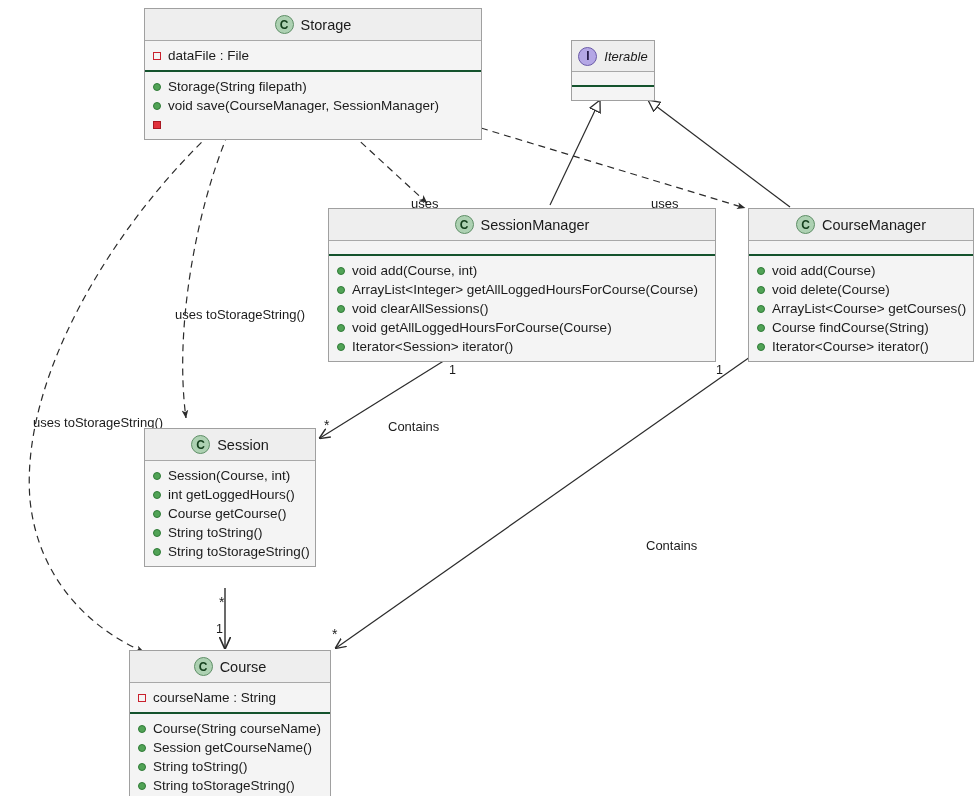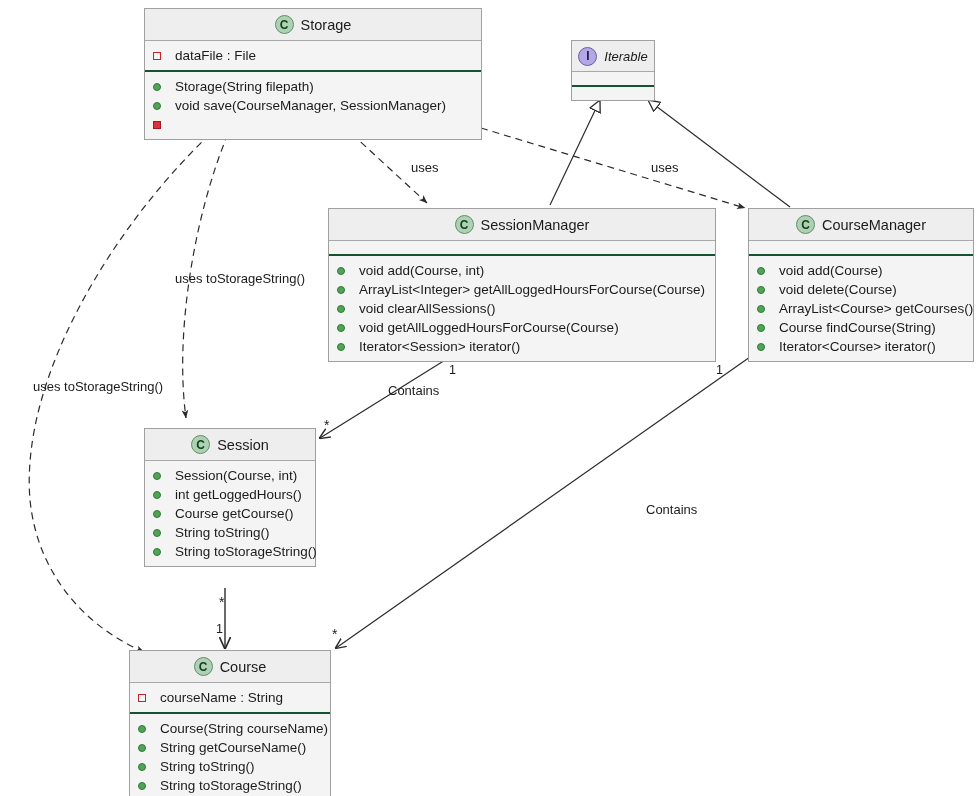--- a/index.html
+++ b/index.html
@@ -20,30 +20,30 @@
   .stereo{width:19px;height:19px;border-radius:50%;display:inline-flex;
           align-items:center;justify-content:center;font-size:12px;
           font-weight:bold;flex:0 0 auto;box-sizing:border-box;}
   .stereo.c{background:#add1b2;border:1px solid #5f8f67;color:#15401d;}
   .stereo.i{background:#b4a7e5;border:1px solid #6a5aa8;color:#1f1442;}
 
   .uml-compartment{padding:5px 0 5px 0;background:#f4f4f4;}
   .uml-compartment + .uml-compartment{border-top:2px solid #14532d;}
   .uml-compartment.empty{height:13px;padding:0;}
 
-  .member{display:flex;align-items:center;gap:14px;padding:0 8px;
+  .member{display:flex;align-items:center;gap:7px;padding:0 8px;
           height:19px;font-size:13.5px;color:#1b1b1b;white-space:nowrap;}
 
   .vis{flex:0 0 auto;width:8px;height:8px;box-sizing:border-box;}
   .vis.pub{border-radius:50%;background:#51a356;border:1px solid #2f7a37;}
   .vis.priv-field{background:transparent;border:1.5px solid #c9212d;}
   .vis.priv{background:#e0323c;border:1px solid #a81822;}
 
   .edge-label{position:absolute;font-size:13px;color:#1b1b1b;
-              white-space:nowrap;background:transparent;}
+              white-space:nowrap;background:transparent;margin-top:36px;}
   .mult-label{position:absolute;font-size:12.5px;color:#1b1b1b;}
   .mult-label.star{font-size:14px;line-height:6px;}
 </style>
 </head>
 <body>
 
 <div id="canvas">
 
   <svg id="edges" viewBox="0 0 979 796" xmlns="http://www.w3.org/2000/svg">
     <defs>
@@ -233,21 +233,21 @@
         <span>courseName : String</span>
       </div>
     </div>
     <div class="uml-compartment">
       <div class="member">
         <span class="vis pub"></span>
         <span>Course(String courseName)</span>
       </div>
       <div class="member">
         <span class="vis pub"></span>
-        <span>String getCourseName()</span>
+        <span>Session getCourseName()</span>
       </div>
       <div class="member">
         <span class="vis pub"></span>
         <span>String toString()</span>
       </div>
       <div class="member">
         <span class="vis pub"></span>
         <span>String toStorageString()</span>
       </div>
     </div>

